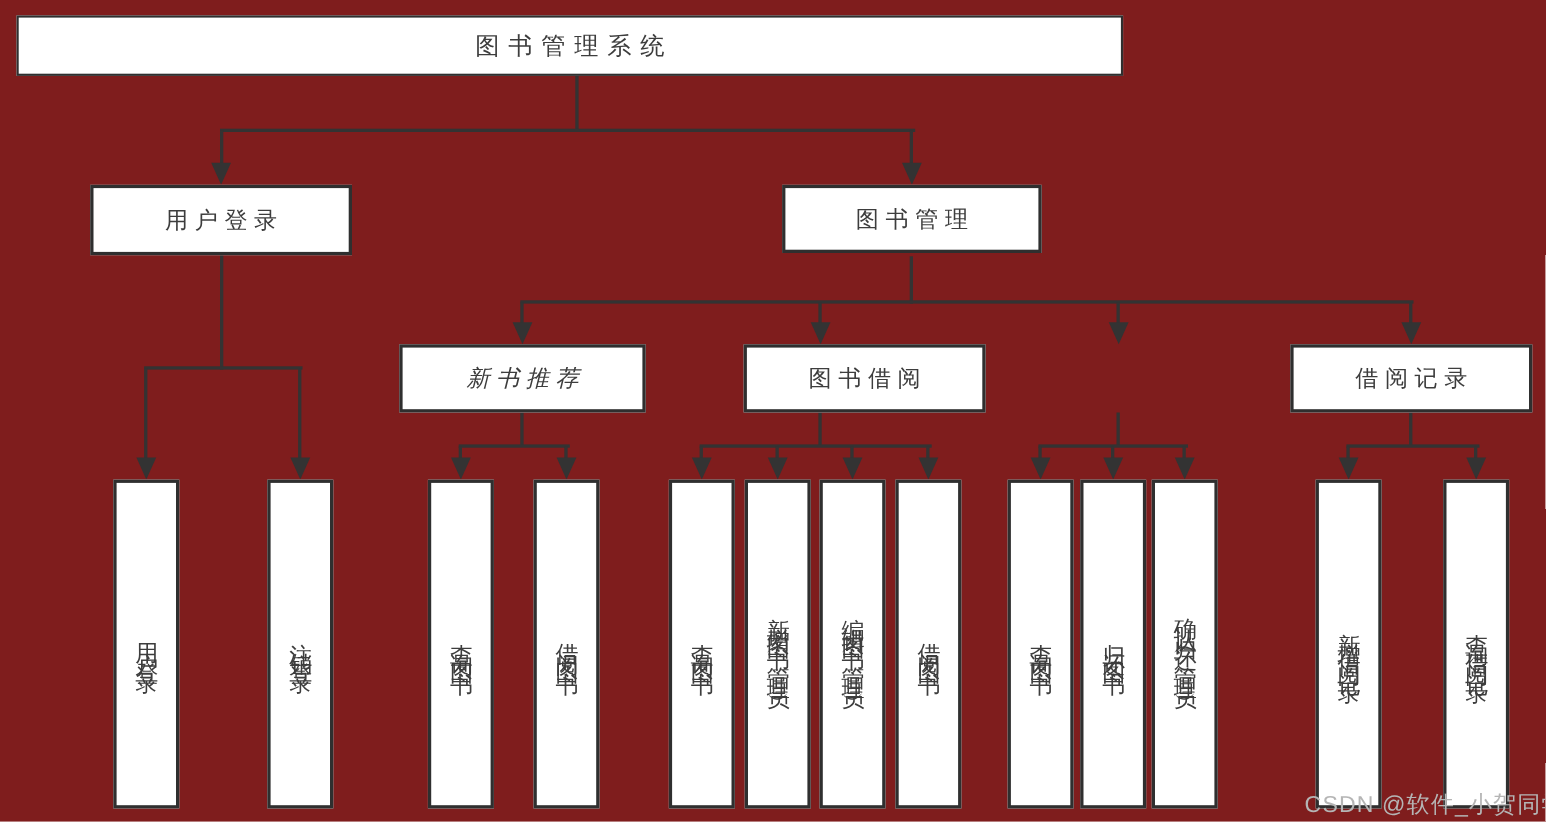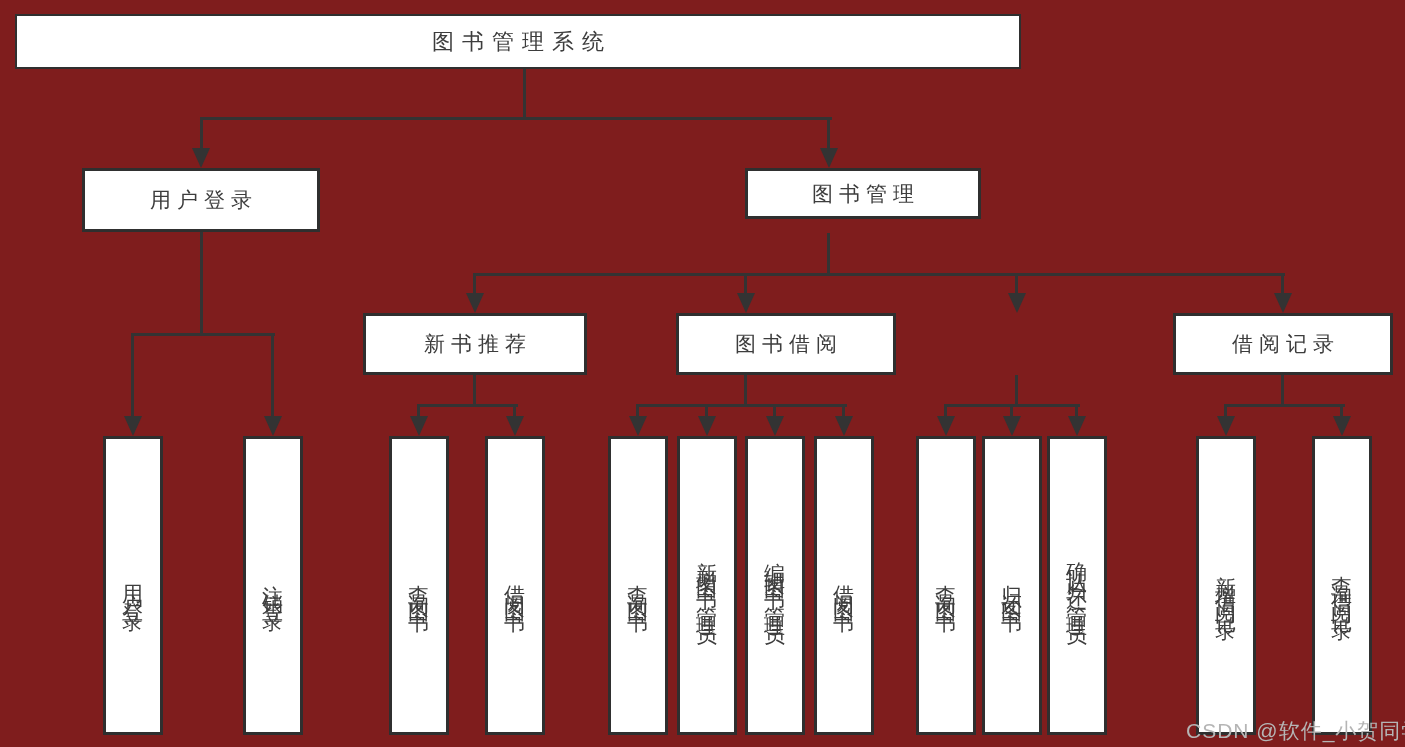--- a/index.html
+++ b/index.html
@@ -20,23 +20,23 @@
   }
   .hlabel{
     font-size:21px;
     letter-spacing:6px;
     padding-left:6px; 
     white-space:nowrap;
   }
   .root-box{left:15px;top:14px;width:1006px;height:55px;border-width:2px;}
   .root-box .hlabel{font-size:22px;letter-spacing:8px;padding-left:8px;}
   .l2-user{left:82px;top:168px;width:238px;height:64px;}
-  .l2-mgmt{left:711px;top:168px;width:236px;height:51px;margin-left:34px;}
+  .l2-mgmt{left:711px;top:168px;width:236px;height:62px;}
   .l3{top:313px;height:62px;}
-  .l3-a{left:363px;width:224px;}
+  .l3-a{left:363px;width:224px;font-style:italic;}
   .l3-b{left:636px;width:220px;margin-left:40px;}
   .l3-c{left:907px;width:220px;}
   .l3-d{left:1173px;width:220px;}
   .leaf{top:436px;width:60px;height:299px;}
   .vtext{
     writing-mode:vertical-rl;
     text-orientation:mixed;
     font-size:21px;
     letter-spacing:9px;
     line-height:1;

